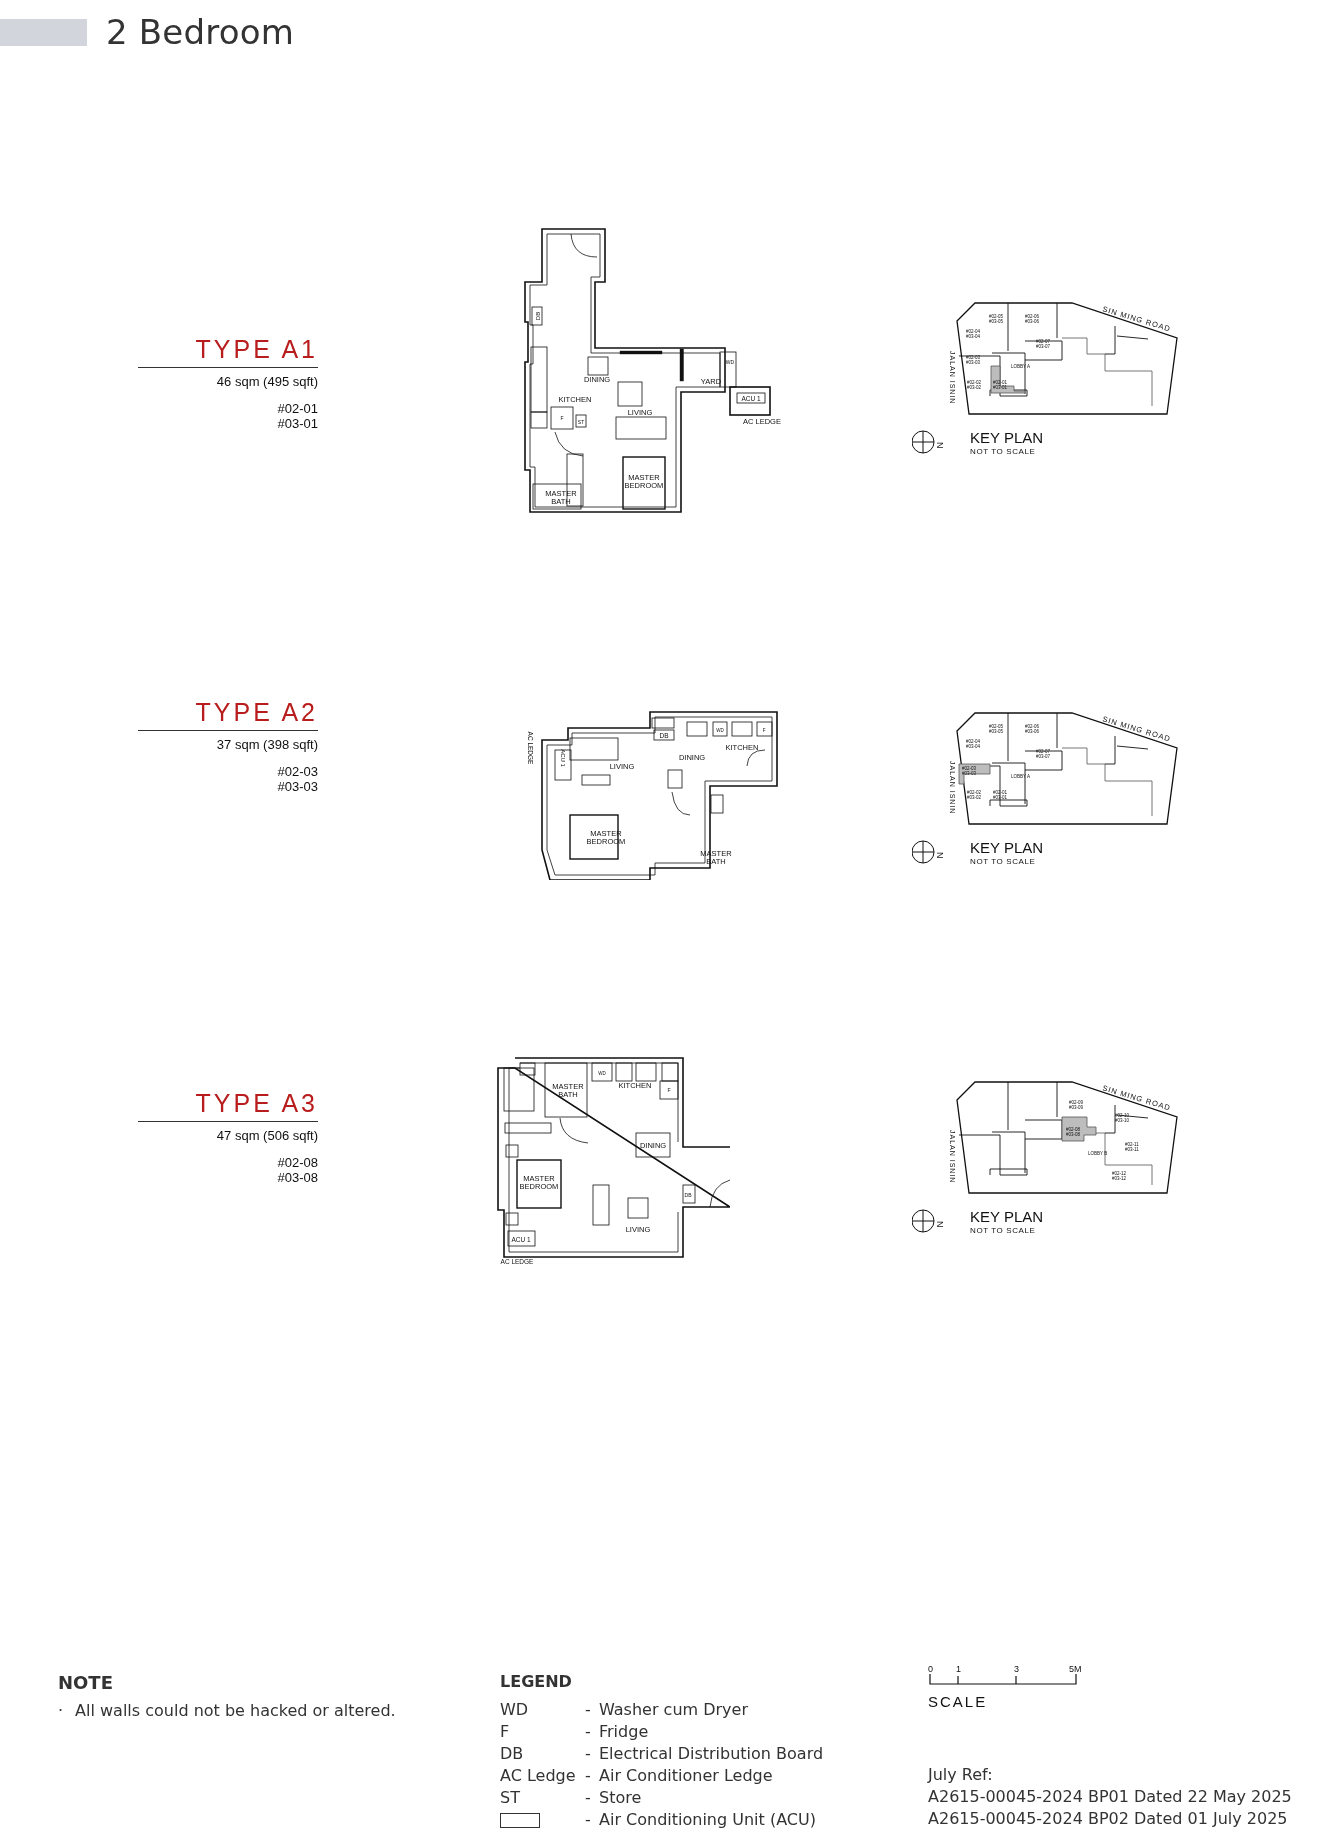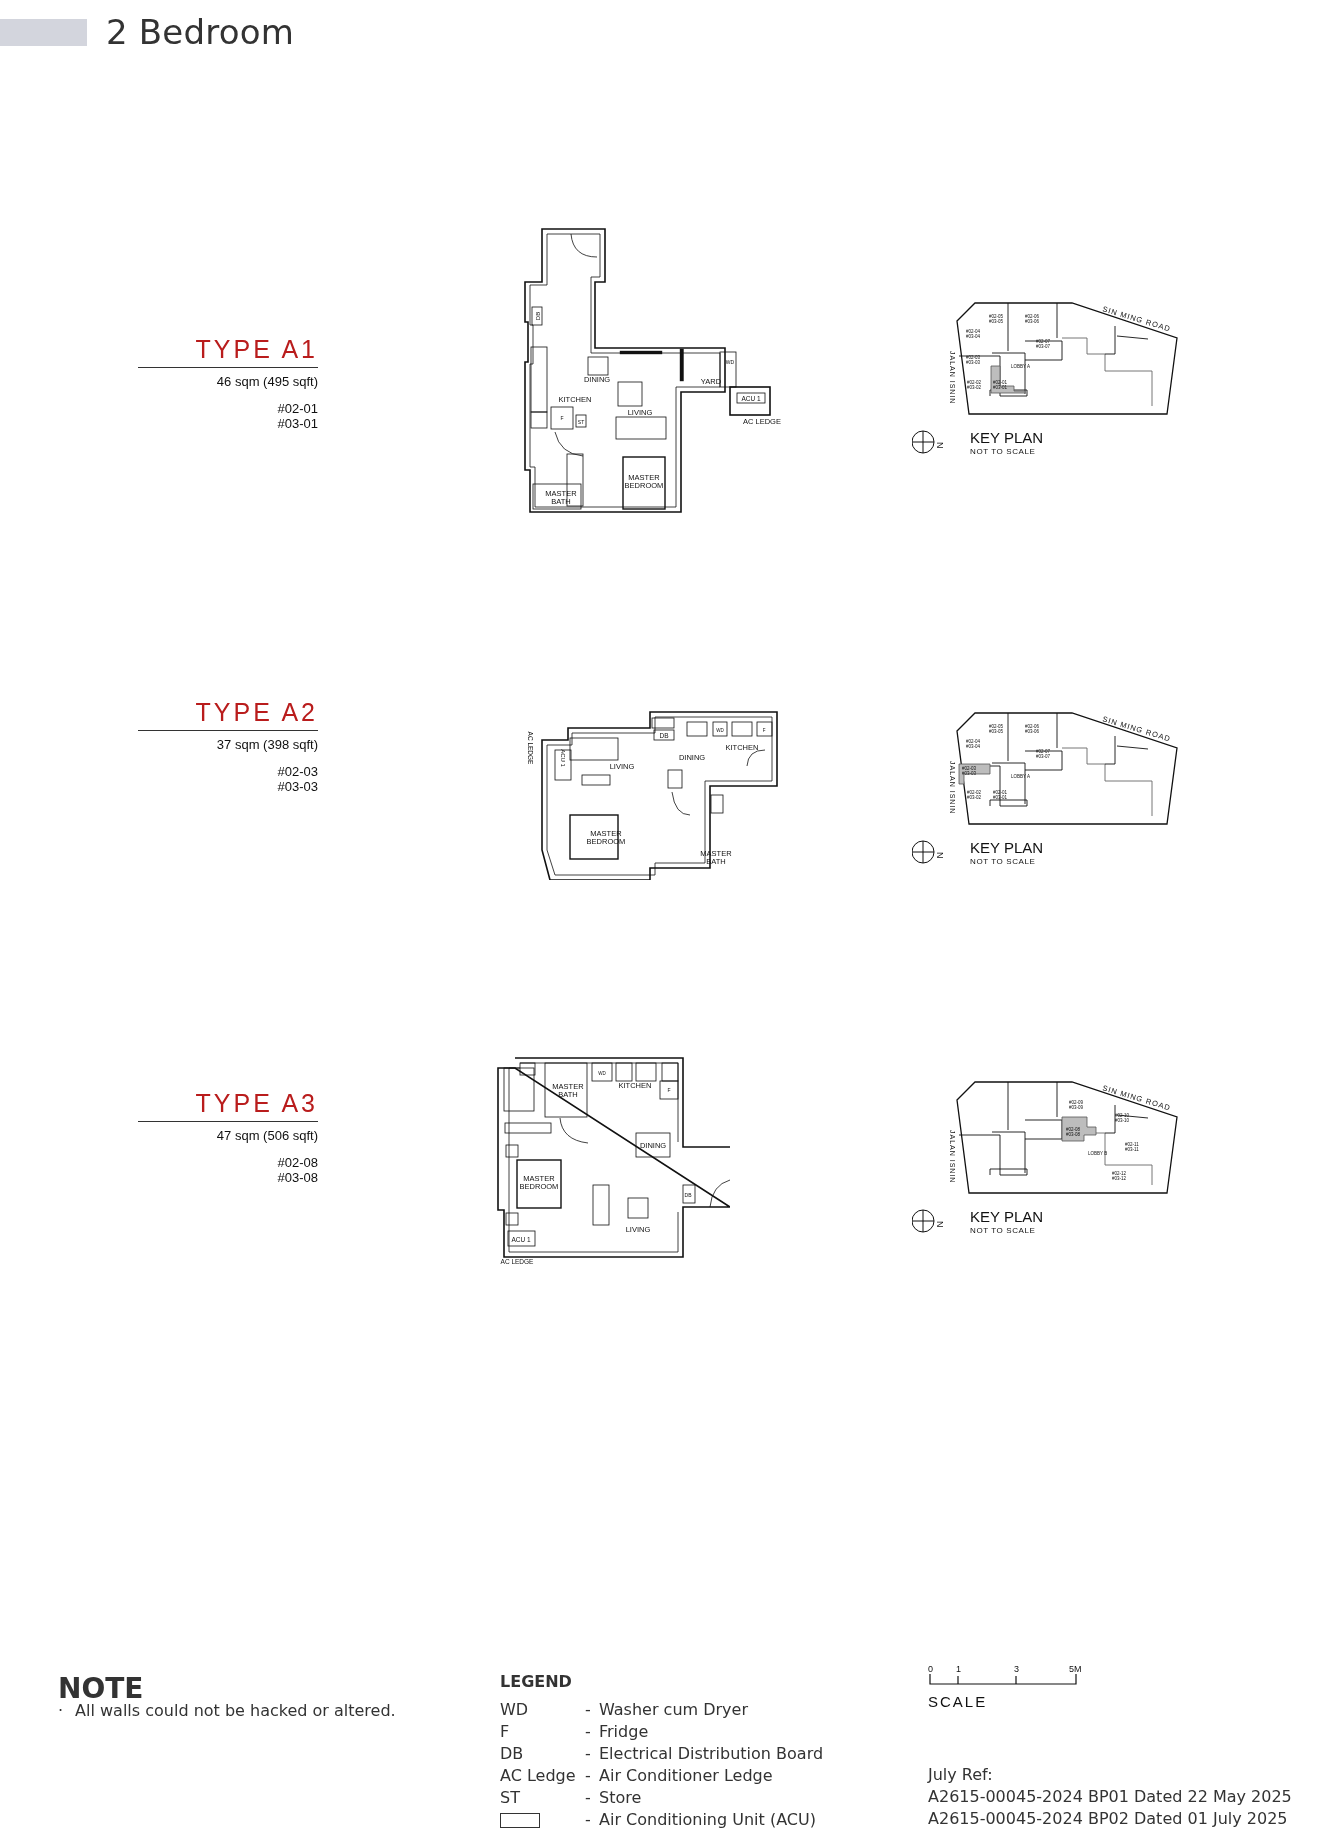--- a/index.html
+++ b/index.html
@@ -10,21 +10,21 @@
   .type-block { width: 180px; left: 138px; text-align: right; font-family: "Liberation Sans", sans-serif; }
   .type-name { font-size: 25px; letter-spacing: 3px; color: #b91c1c; line-height: 28px; }
   .type-rule { border-top: 1.5px solid #333; margin-top: 4px; width: 180px; }
   .type-area { font-size: 13px; color: #111; margin-top: 6px; }
   .type-units { font-size: 13px; color: #111; margin-top: 12px; line-height: 15px; }
   .plan { position: absolute; }
   .plan svg text { font-family: "Liberation Sans", sans-serif; fill: #111; }
   .keyplan svg text { font-family: "Liberation Sans", sans-serif; fill: #111; }
   .kp-title { font-family: "Liberation Sans", sans-serif; font-size: 15px; color:#111; }
   .kp-sub { font-family: "Liberation Sans", sans-serif; font-size: 8px; color:#111; letter-spacing: 0.6px;}
-  .note-title { left: 58px; top: 1672px; font-size: 28px; font-weight: bold; color: #333; }
+  .note-title { left: 58px; top: 1672px; font-size: 18px; font-weight: bold; color: #333; }
   .note-item { left: 58px; top: 1701px; font-size: 16px; color: #333; }
   .legend-title { left: 500px; top: 1672px; font-size: 16px; font-weight: bold; color: #333; }
   .legend-list { left: 500px; top: 1699px; font-size: 16px; color: #333; line-height: 22px; }
   .legend-row { display: flex; }
   .legend-key { width: 85px; }
   .legend-dash { width: 14px; }
   .acu-box { display:inline-block; width: 38px; height: 13px; border: 1px solid #333; vertical-align: middle; }
   .scale-wrap { left: 928px; top: 1664px; width: 160px; height: 50px; }
   .scale-label { font-family: "Liberation Sans", sans-serif; font-size: 15px; letter-spacing: 2px; color:#111; }
   .planref { left: 928px; top: 1764px; font-size: 16px; color: #333; line-height: 22px; }

